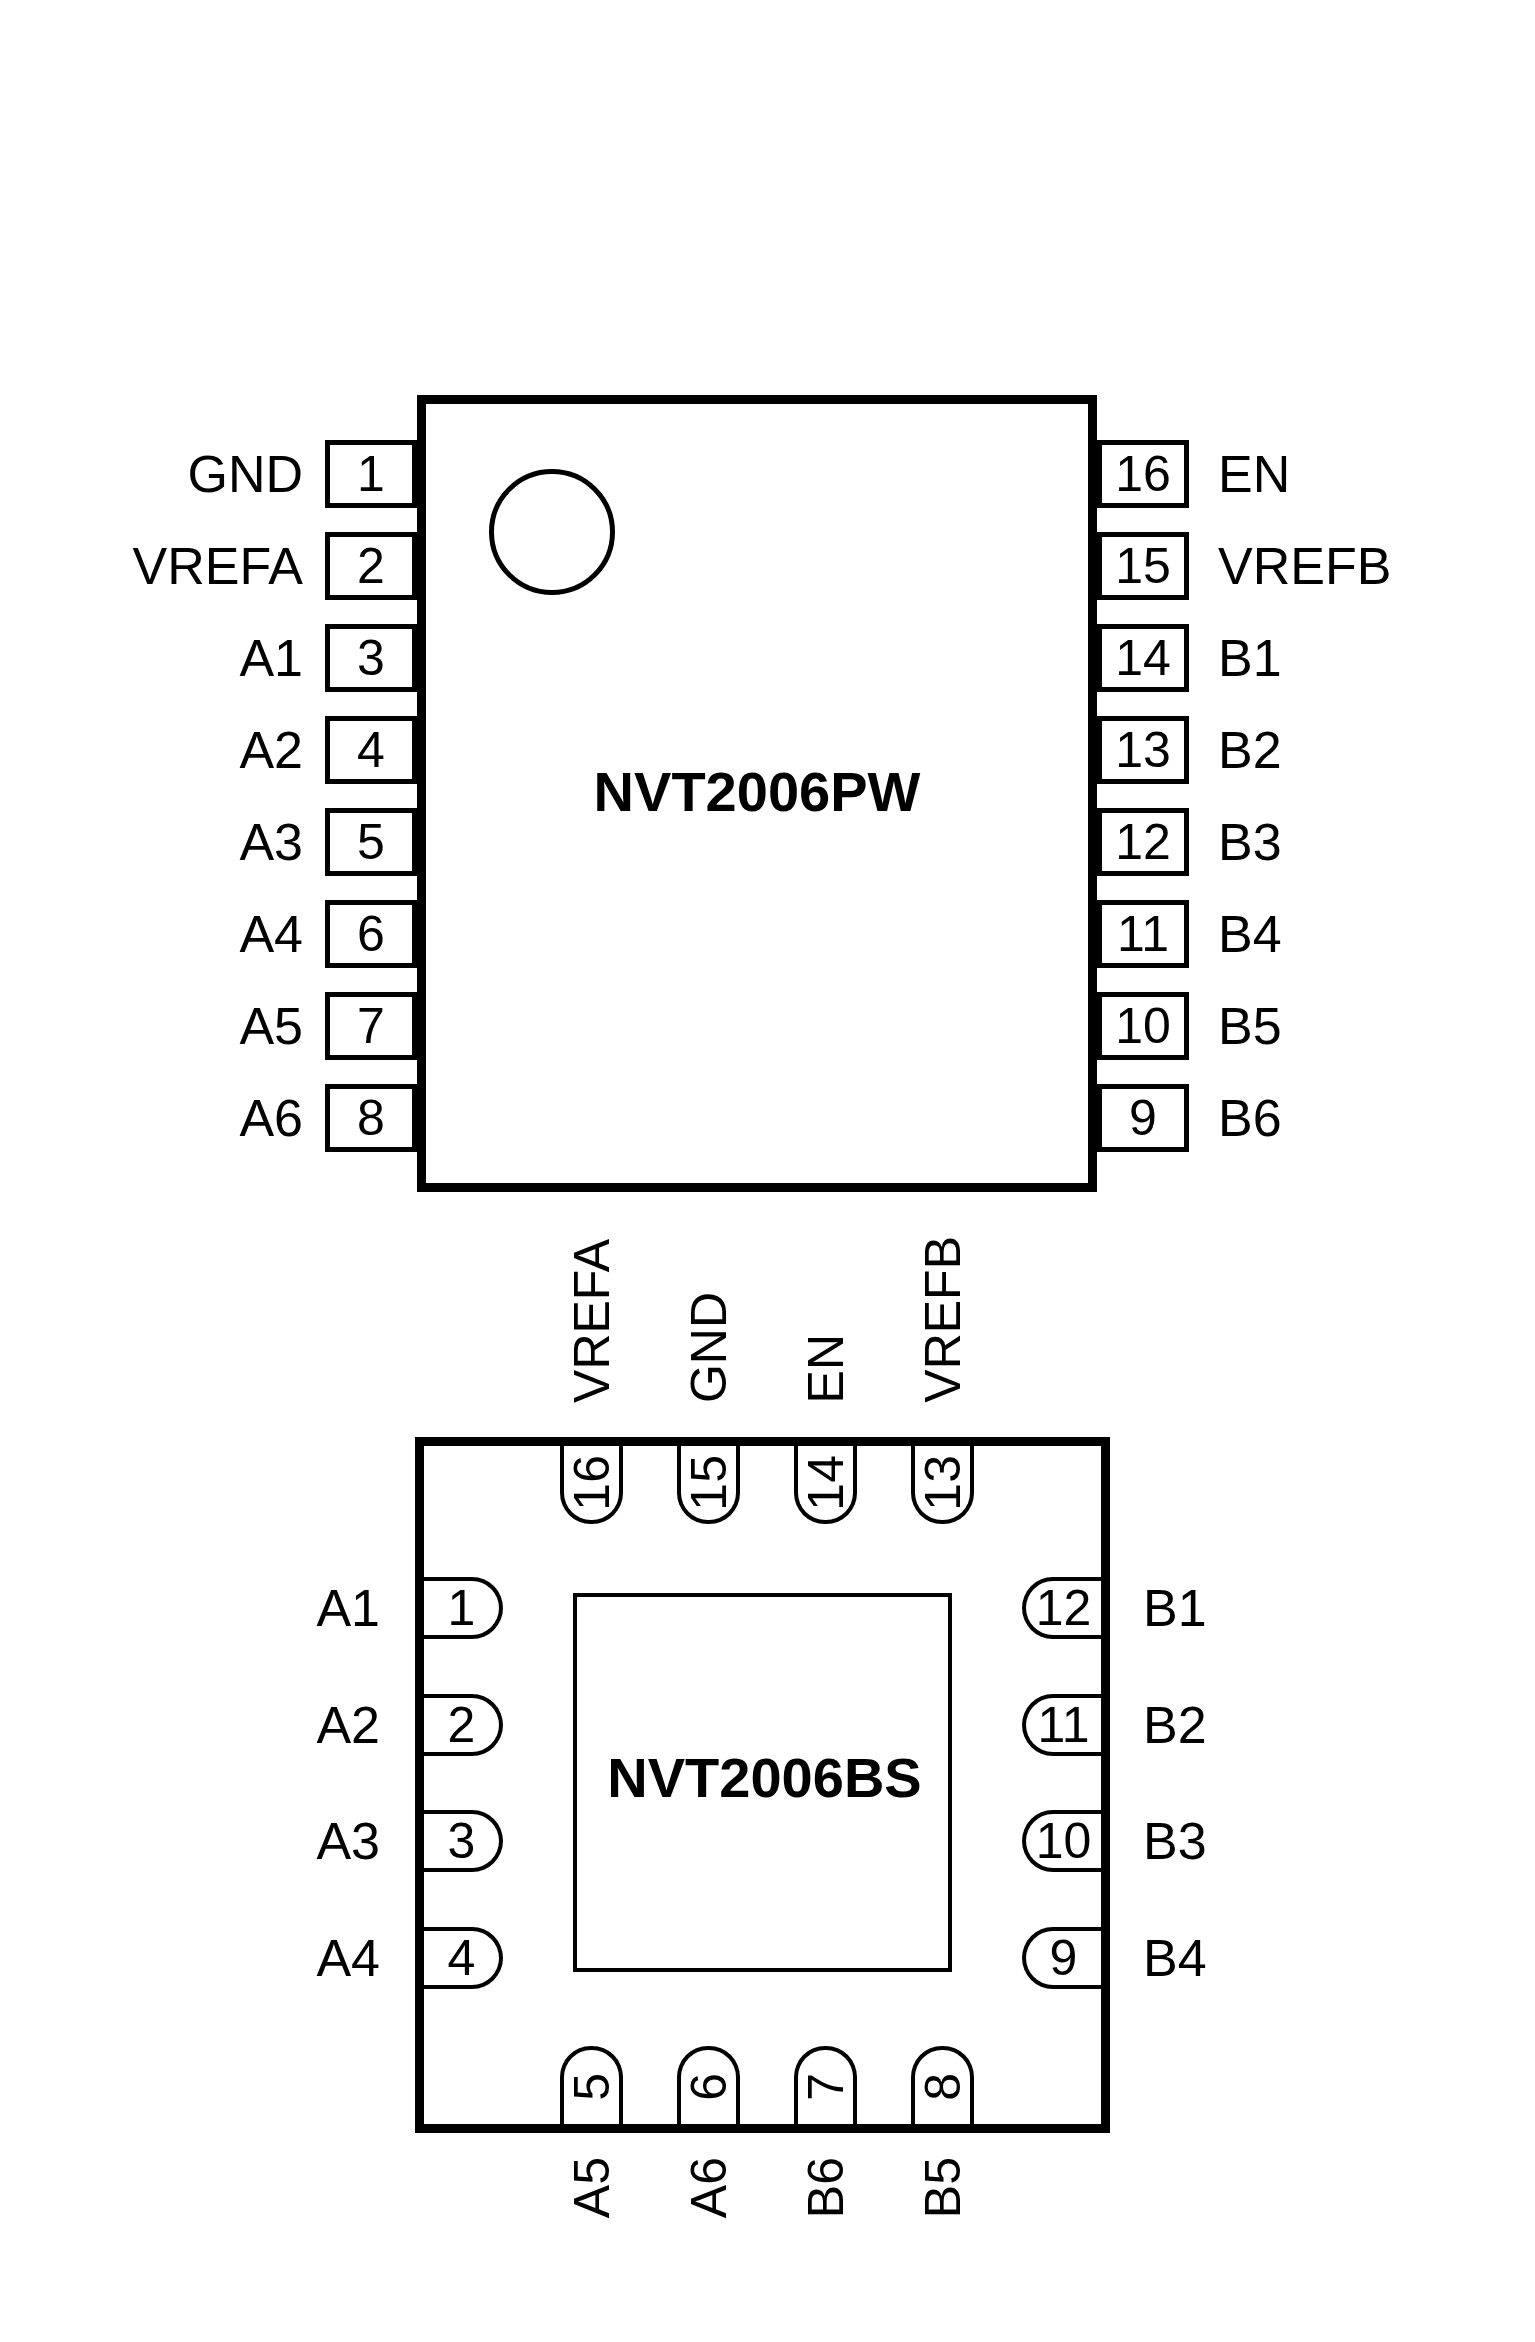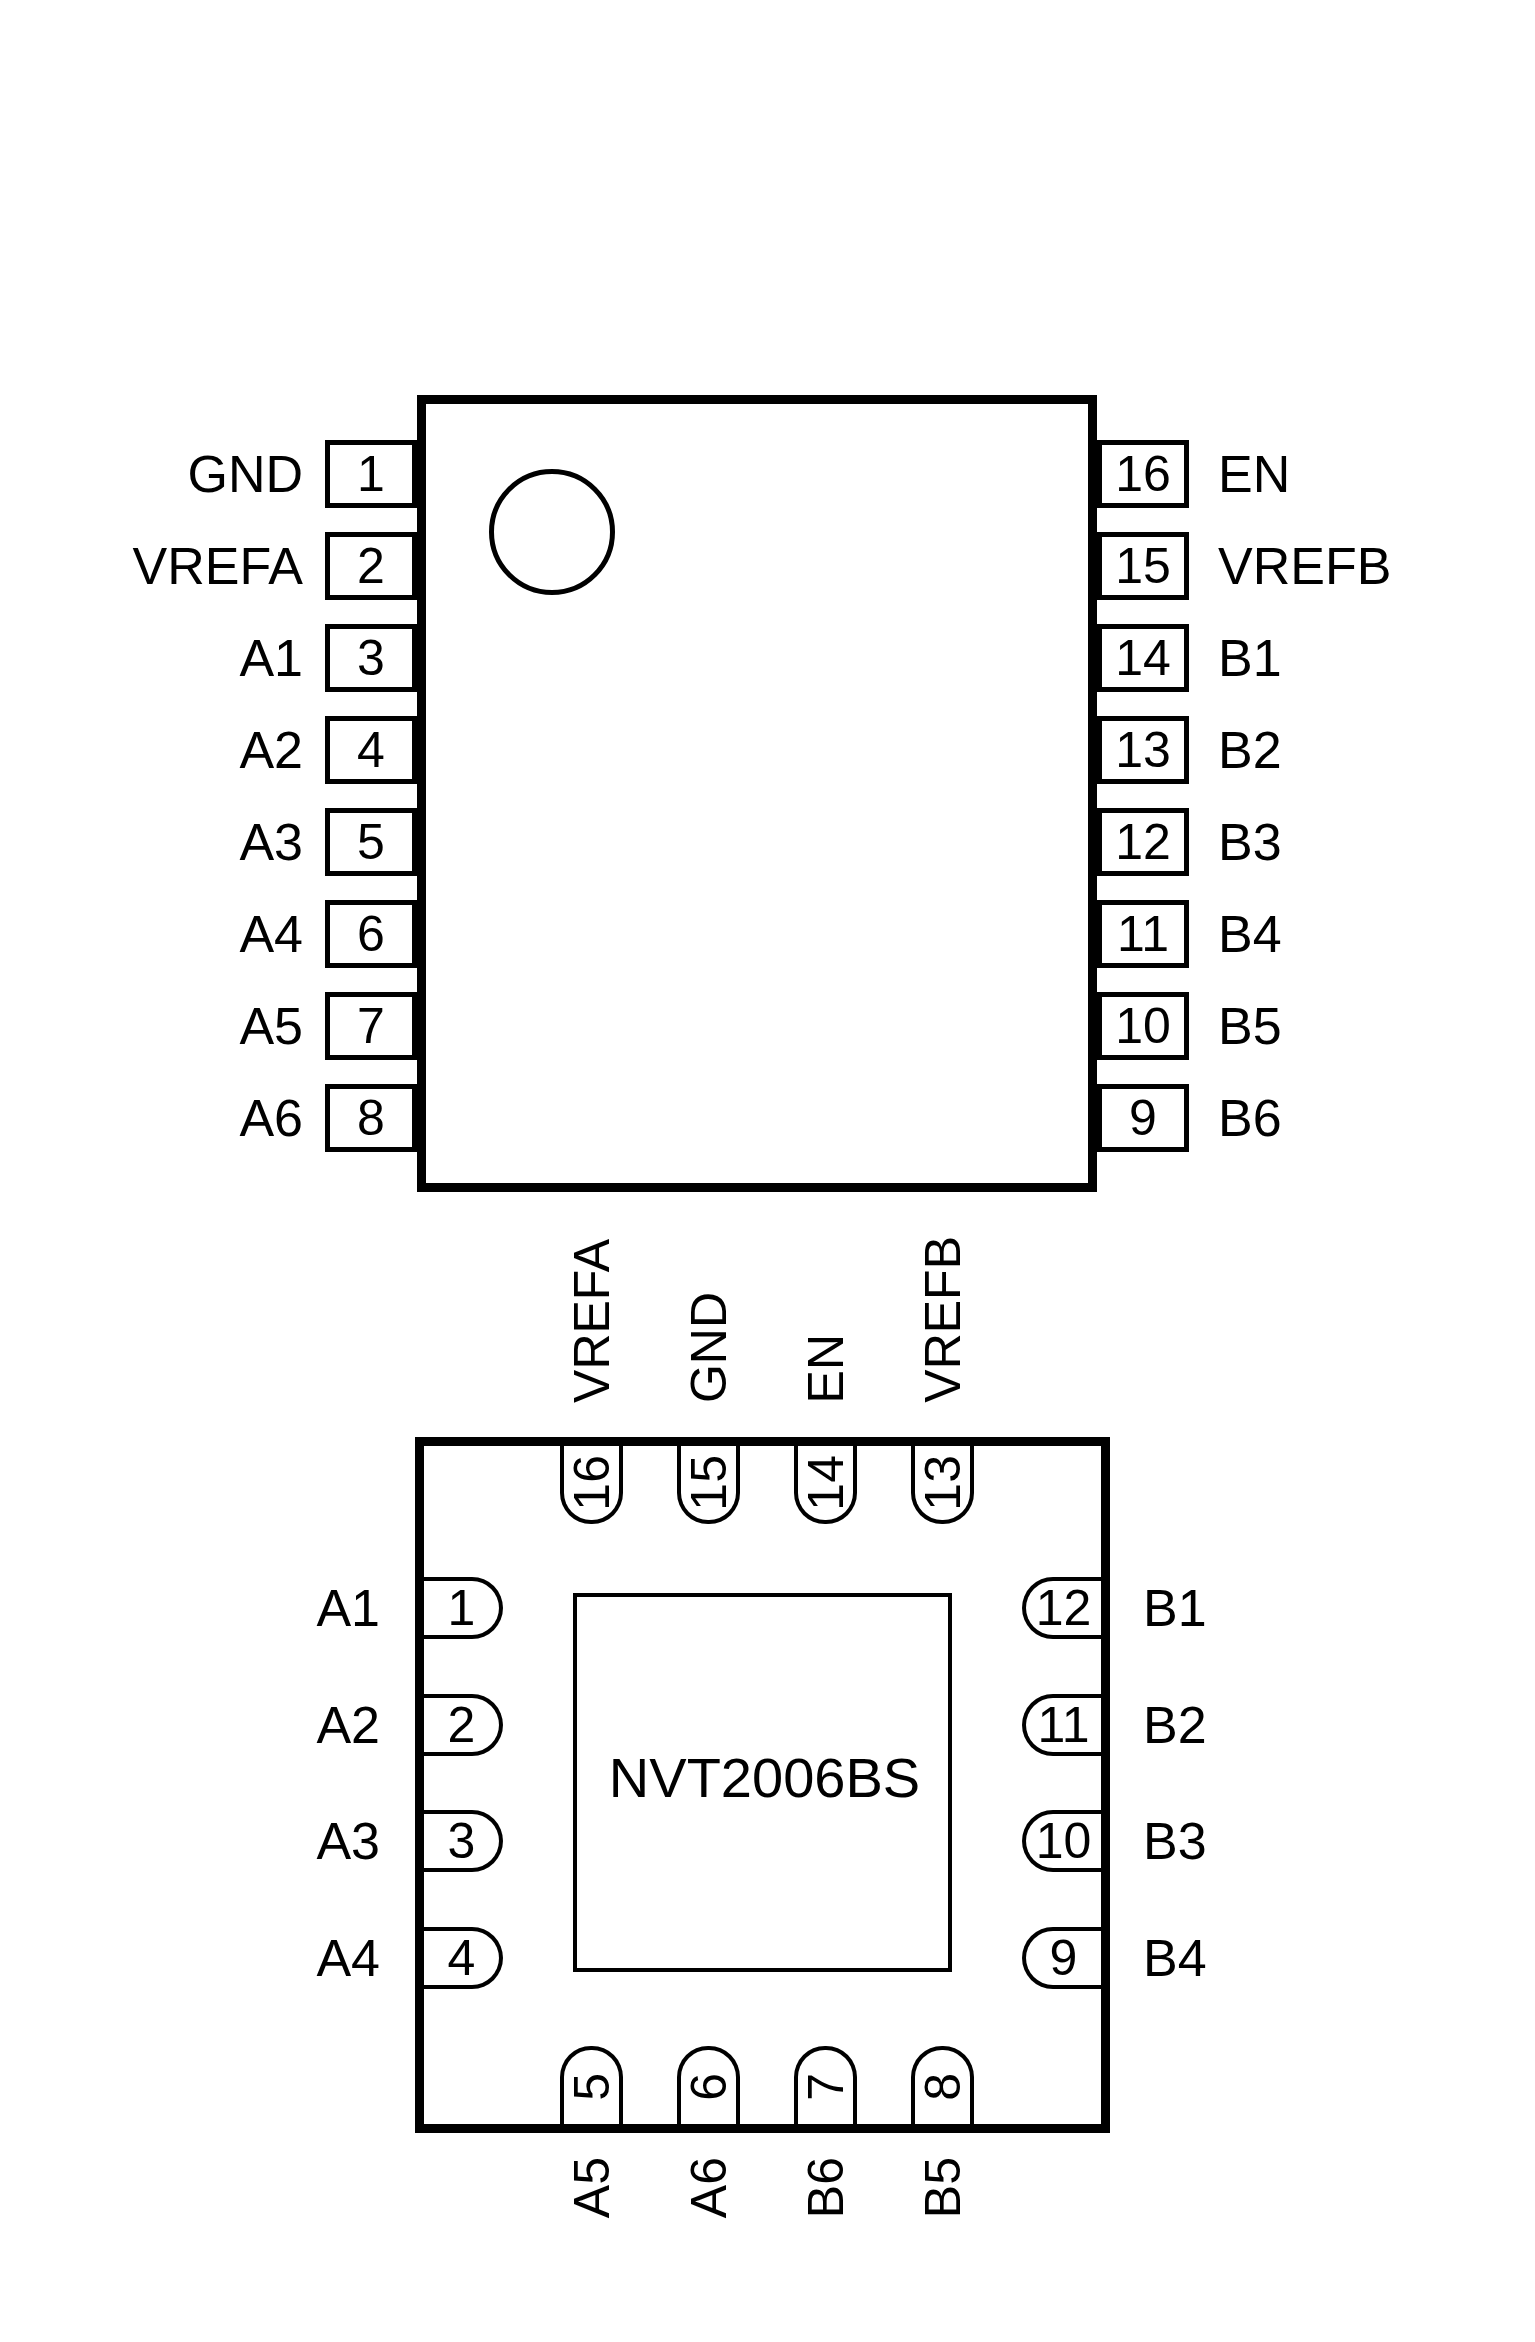--- a/index.html
+++ b/index.html
@@ -21,21 +21,21 @@
     display:flex;align-items:center;justify-content:center;font-size:50px;
   }
   .pinbox.left{left:325px;}
   .pinbox.right{left:1097px;}
   .plab{position:absolute;height:68px;line-height:68px;font-size:52px;white-space:nowrap;}
   .plab.r{left:0;width:303px;text-align:right;}
   .plab.l{left:1218px;width:310px;text-align:left;}
   
   .bs-body{left:415px;top:1437px;width:695px;height:696px;border:9px solid #000;box-sizing:border-box;background:#fff;}
   .bs-inner{left:573px;top:1593px;width:379px;height:379px;border:4px solid #000;box-sizing:border-box;background:#fff;}
-  .bs-name{left:573px;top:1750px;width:383px;text-align:center;font-size:56px;line-height:56px;font-weight:normal;}
+  .bs-name{left:573px;top:1750px;width:383px;text-align:center;font-size:56px;line-height:56px;font-weight:bold;}
   .qpin{
     position:absolute;border:4px solid #000;box-sizing:border-box;background:#fff;
     display:flex;align-items:center;justify-content:center;font-size:50px;
   }
   .qpin.t{top:1446px;width:63px;height:78px;border-top:none;border-radius:0 0 31px 31px;}
   .qpin.b{top:2046px;width:63px;height:78px;border-bottom:none;border-radius:31px 31px 0 0;}
   .qpin.sl{left:424px;width:79px;height:62px;border-left:none;border-radius:0 31px 31px 0;}
   .qpin.sr{left:1022px;width:79px;height:62px;border-right:none;border-radius:31px 0 0 31px;}
   .qlab{position:absolute;height:62px;line-height:62px;font-size:52px;white-space:nowrap;}
   .qlab.r{left:0;width:380px;text-align:right;}
@@ -45,20 +45,21 @@
   .vlab{position:absolute;font-size:50px;white-space:nowrap;}
 </style>
 </head>
 <body>
 
 <div class="canvas">
 
 
   <div class="abs pw-body"></div>
   <div class="abs pw-circle"></div>
+  <div class="abs pw-name">NVT2006PW</div>
 
   <div class="pinbox left" style="top:440px">
       <span>1</span>
     </div>
   <div class="pinbox left" style="top:532px">
       <span>2</span>
     </div>
   <div class="pinbox left" style="top:624px">
       <span>3</span>
     </div>

